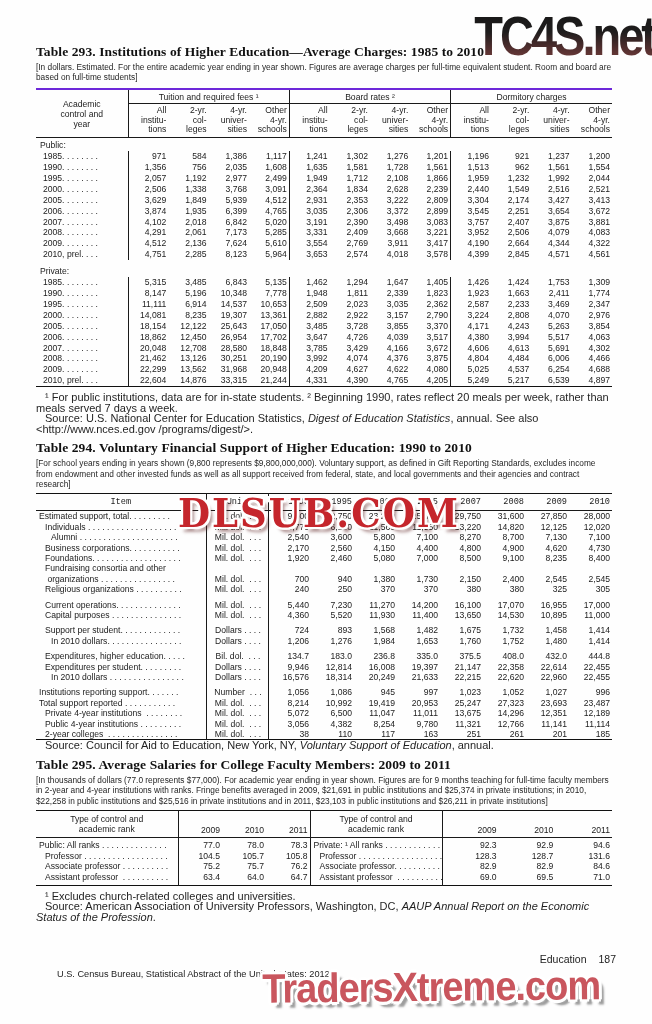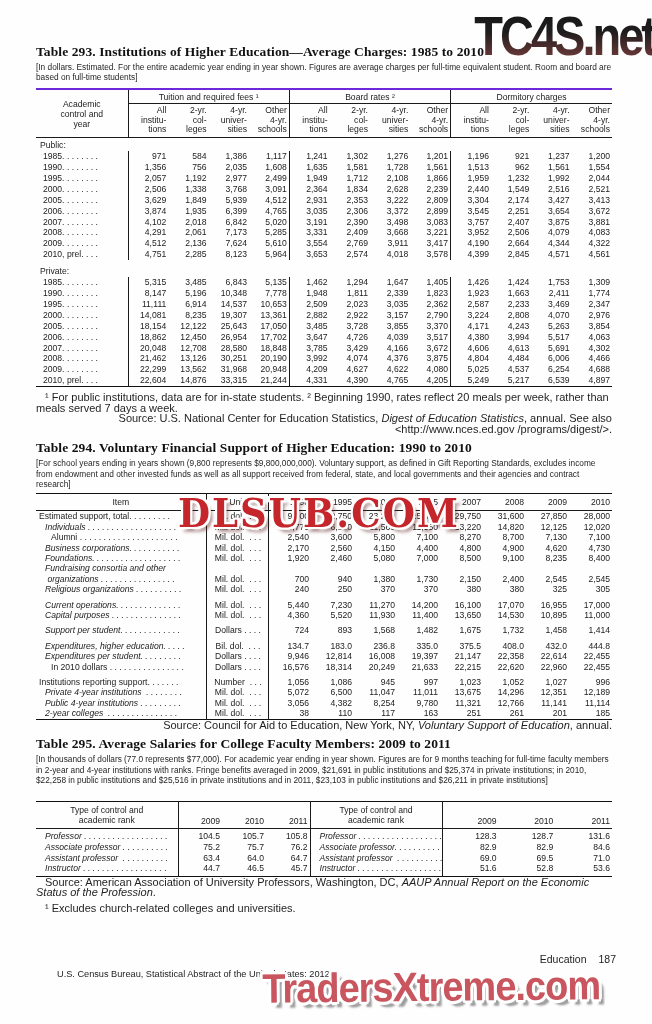--- a/index.html
+++ b/index.html
@@ -23,43 +23,43 @@
   .t293 .stubhead { text-align:center; white-space:pre-line; vertical-align:middle; line-height:10px; font-size:8.6px; }
   .t293 .grp { text-align:center; padding:2px 0 1px; line-height:10px; }
   .t293 .sub { text-align:right; white-space:pre; line-height:9.8px; padding:2px 2px 2px 0; }
   .t293 td { line-height:10.9px; }
   .t293 .seclabel { text-align:left; padding-left:4px; padding-top:2px; white-space:nowrap; }
   .t293 .sec2 .seclabel { padding-top:6px; }
   .t293 .ylab { padding-left:7px; white-space:pre; overflow:hidden; }
 
   
   .t294 { border-top:1.5px solid #111; border-bottom:1.5px solid #111; margin-top:4px; }
-  .t294 thead th { border-bottom:1px solid #1a1a1a; line-height:12px; padding:2px 2px; }
+  .t294 thead th { border-bottom:1px solid #1a1a1a; line-height:12px; padding:2px 2px;font-family:Liberation Mono, monospace; }
   .t294 th.ih { text-align:center; }
   .t294 td { line-height:10.4px; }
   .t294 .lbl { white-space:pre; overflow:hidden; text-align:left; }
   .t294 .unit { white-space:pre; overflow:hidden; text-align:center; padding-left:4px; }
   .t294 tr.gap td { padding-top:5px; }
   .ind0 { padding-left:3px; }
-  .ind1 { padding-left:9px;font-style:italic; }
+  .ind1 { padding-left:9px; }
   .ind2 { padding-left:15px; }
 
   
-  .t295 { border-top:1px solid #111; border-bottom:1.5px solid #111; margin-top:16px; }
+  .t295 { border-top:1px solid #111; border-bottom:1.5px solid #111; margin-top:4px; }
   .t295 thead th { border-bottom:1px solid #1a1a1a; }
   .t295 .lblhead { text-align:center; white-space:pre-line; line-height:10px; padding:3px 2px; vertical-align:middle; }
   .t295 .yh { vertical-align:bottom; padding-bottom:2px; }
   .t295 td { line-height:10.6px; }
   .t295 .lbl { white-space:pre; overflow:hidden; text-align:left; }
   .t295 tbody tr:first-child td { padding-top:2px; }
   .t295 tbody tr:last-child td { padding-bottom:2px; }
 
   .sp293 { margin-top:5px; }
   .src { margin-top:0; }
-  .gap-after { margin-bottom:6px;text-align:right; }
+  .gap-after { margin-bottom:6px; }
   .sect-gap { }
 
   
   .pagefoot { position:absolute; top:953px; left:4px; width:612px; text-align:right; font-size:10.5px; color:#222; z-index:2; }
   .pagefoot .pn { margin-left:12px; }
   .credit { position:absolute; top:969px; left:57px; font-size:9.2px; color:#1c1c1c; z-index:2; }
 
   
   .wm { position:absolute; font-weight:bold; pointer-events:none; }
   #wm-top { top:3px; right:-2px; z-index:6; font-size:47px; letter-spacing:-3px;
@@ -603,20 +603,32 @@
           <td class="unit vr">Dollars . . . .</td>
           <td class="num">724</td>
           <td class="num">893</td>
           <td class="num">1,568</td>
           <td class="num">1,482</td>
           <td class="num">1,675</td>
           <td class="num">1,732</td>
           <td class="num">1,458</td>
           <td class="num">1,414</td>
         </tr>
+        <tr>
+          <td class="lbl ind2 vr">In 2010 dollars. . . . . . . . . . . . . . . .</td>
+          <td class="unit vr">Dollars . . . .</td>
+          <td class="num">1,206</td>
+          <td class="num">1,276</td>
+          <td class="num">1,984</td>
+          <td class="num">1,653</td>
+          <td class="num">1,760</td>
+          <td class="num">1,752</td>
+          <td class="num">1,480</td>
+          <td class="num">1,414</td>
+        </tr>
         <tr class="gap">
           <td class="lbl ind1 vr">Expenditures, higher education. . . . .</td>
           <td class="unit vr">Bil. dol.  . . .</td>
           <td class="num">134.7</td>
           <td class="num">183.0</td>
           <td class="num">236.8</td>
           <td class="num">335.0</td>
           <td class="num">375.5</td>
           <td class="num">408.0</td>
           <td class="num">432.0</td>
@@ -650,20 +662,32 @@
           <td class="lbl ind0 vr">Institutions reporting support. . . . . . .</td>
           <td class="unit vr">Number  . . .</td>
           <td class="num">1,056</td>
           <td class="num">1,086</td>
           <td class="num">945</td>
           <td class="num">997</td>
           <td class="num">1,023</td>
           <td class="num">1,052</td>
           <td class="num">1,027</td>
           <td class="num">996</td>
+        </tr>
+        <tr>
+          <td class="lbl ind0 vr">Total support reported . . . . . . . . . . .</td>
+          <td class="unit vr">Mil. dol.  . . .</td>
+          <td class="num">8,214</td>
+          <td class="num">10,992</td>
+          <td class="num">19,419</td>
+          <td class="num">20,953</td>
+          <td class="num">25,247</td>
+          <td class="num">27,323</td>
+          <td class="num">23,693</td>
+          <td class="num">23,487</td>
         </tr>
         <tr>
           <td class="lbl ind1 vr">Private 4-year institutions  . . . . . . . .</td>
           <td class="unit vr">Mil. dol.  . . .</td>
           <td class="num">5,072</td>
           <td class="num">6,500</td>
           <td class="num">11,047</td>
           <td class="num">11,011</td>
           <td class="num">13,675</td>
           <td class="num">14,296</td>
@@ -722,20 +746,30 @@
         <th class="num yh vr">2011</th>
         <th class="lblhead vr">Type of control and
 academic rank</th>
         <th class="num yh">2009</th>
         <th class="num yh">2010</th>
         <th class="num yh">2011</th>
       </tr>
     </thead>
     <tbody>
         <tr>
+          <td class="lbl ind0 vr">Public: All ranks . . . . . . . . . . . . . .</td>
+          <td class="num">77.0</td>
+          <td class="num">78.0</td>
+          <td class="num vr">78.3</td>
+          <td class="lbl ind0 vr">Private: ¹ All ranks . . . . . . . . . . . .</td>
+          <td class="num">92.3</td>
+          <td class="num">92.9</td>
+          <td class="num">94.6</td>
+        </tr>
+        <tr>
           <td class="lbl ind1 vr">Professor . . . . . . . . . . . . . . . . . .</td>
           <td class="num">104.5</td>
           <td class="num">105.7</td>
           <td class="num vr">105.8</td>
           <td class="lbl ind1 vr">Professor . . . . . . . . . . . . . . . . . .</td>
           <td class="num">128.3</td>
           <td class="num">128.7</td>
           <td class="num">131.6</td>
         </tr>
         <tr>
@@ -751,35 +785,25 @@
         <tr>
           <td class="lbl ind1 vr">Assistant professor  . . . . . . . . . .</td>
           <td class="num">63.4</td>
           <td class="num">64.0</td>
           <td class="num vr">64.7</td>
           <td class="lbl ind1 vr">Assistant professor  . . . . . . . . . .</td>
           <td class="num">69.0</td>
           <td class="num">69.5</td>
           <td class="num">71.0</td>
         </tr>
-        <tr>
-          <td class="lbl ind1 vr">Instructor . . . . . . . . . . . . . . . . . .</td>
-          <td class="num">44.7</td>
-          <td class="num">46.5</td>
-          <td class="num vr">45.7</td>
-          <td class="lbl ind1 vr">Instructor . . . . . . . . . . . . . . . . . .</td>
-          <td class="num">51.6</td>
-          <td class="num">52.8</td>
-          <td class="num">53.6</td>
-        </tr>
       </tbody>
   </table>
 
+  <p class="fnote sp293"><span>¹ Excludes church-related colleges and universities.</span></p>
   <p class="fnote src"><span>Source: American Association of University Professors, Washington, DC, </span><i>AAUP Annual Report on the Economic Status of the Profession</i><span>.</span></p>
-  <p class="fnote sp293"><span>¹ Excludes church-related colleges and universities.</span></p>
 
 </div>
 
 <div class="pagefoot"><span>Education</span><span class="pn">187</span></div>
 <div class="credit">U.S. Census Bureau, Statistical Abstract of the United States: 2012</div>
 
 <div class="wm" id="wm-top">TC4S.net</div>
 <div class="wm" id="wm-mid">DLSUB.COM</div>
 <div class="wm" id="wm-bottom">TradersXtreme.com</div>
 

